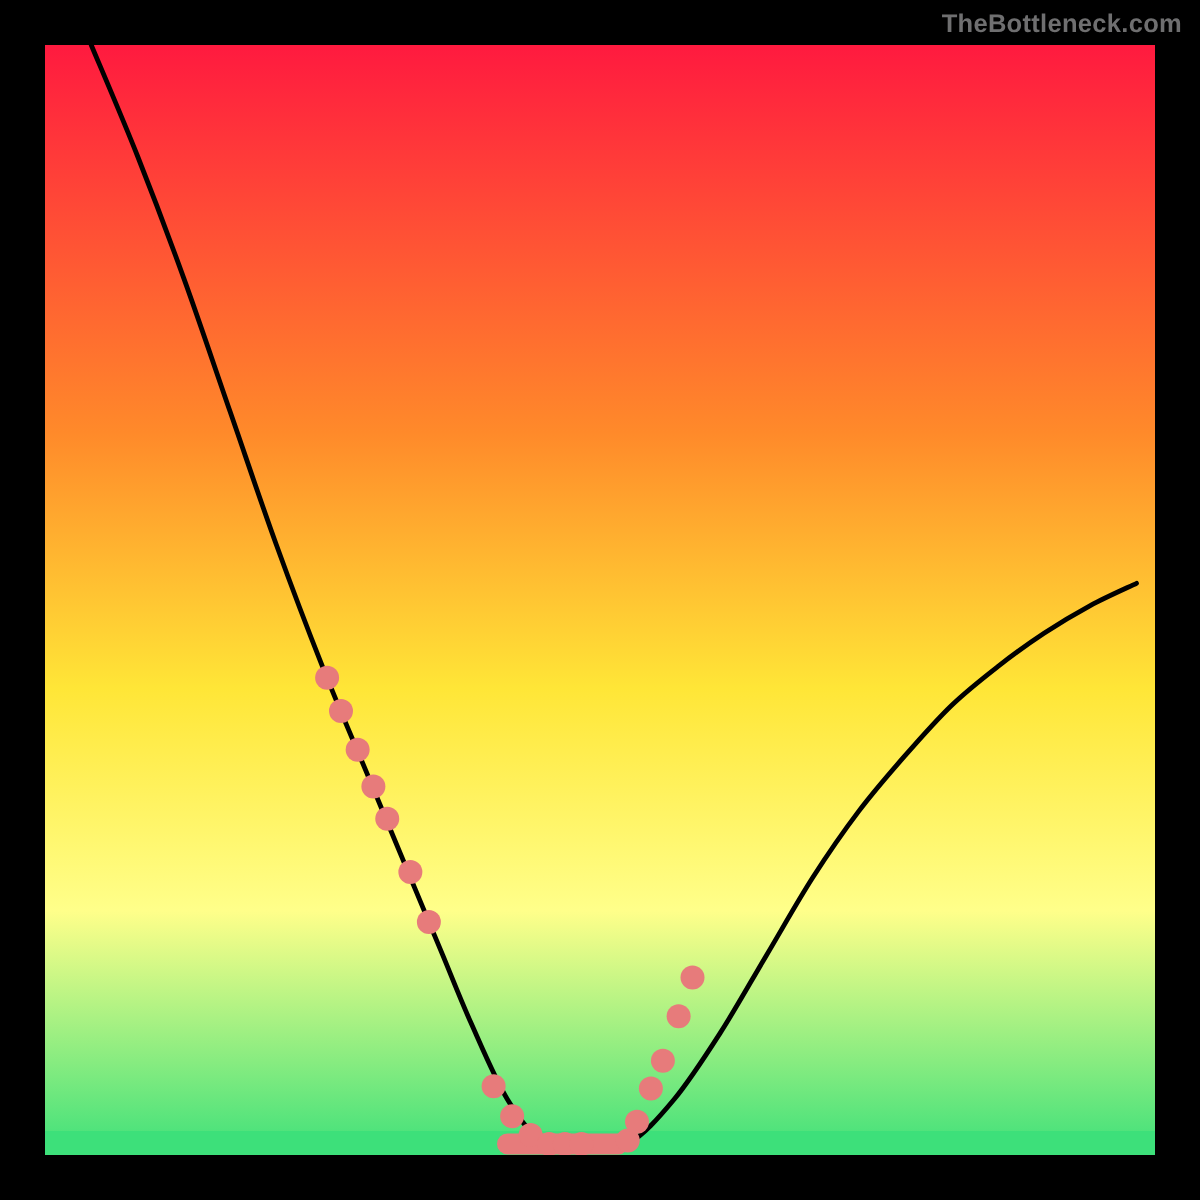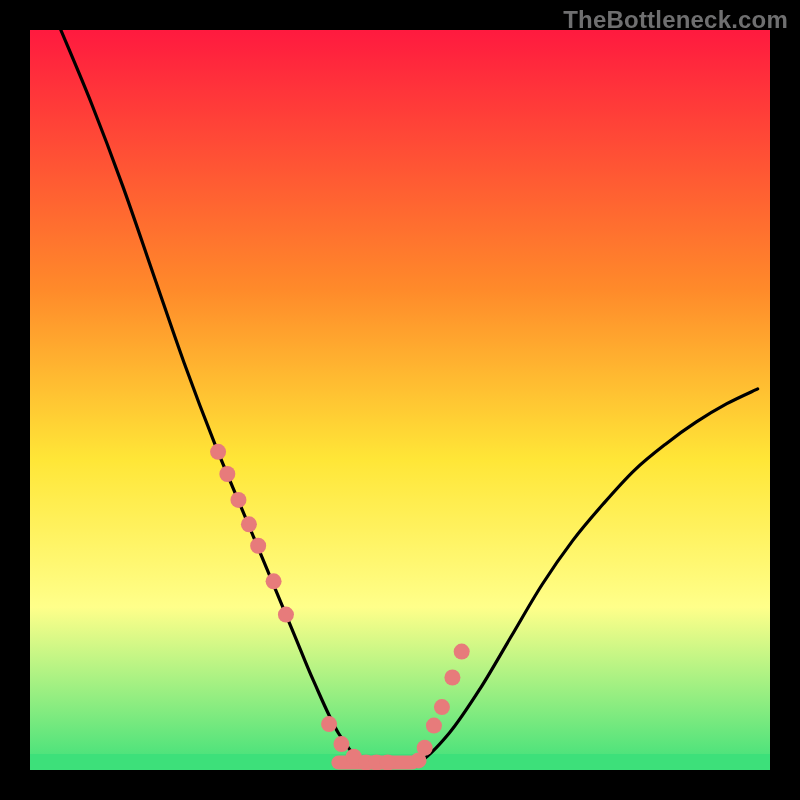--- a/index.html
+++ b/index.html
@@ -24,21 +24,21 @@
     top: 30px;
     width: 740px;
     height: 740px;
     overflow: hidden;
   }
   .watermark {
     position: absolute;
     top: 6px;
     right: 12px;
     font-family: Arial, Helvetica, sans-serif;
-    font-size: 24px;
+    font-size: 17px;
     font-weight: 600;
     color: #6f6f70;
     letter-spacing: 0.2px;
   }
   svg {
     display: block;
   }
 </style>
 </head>
 <body>

